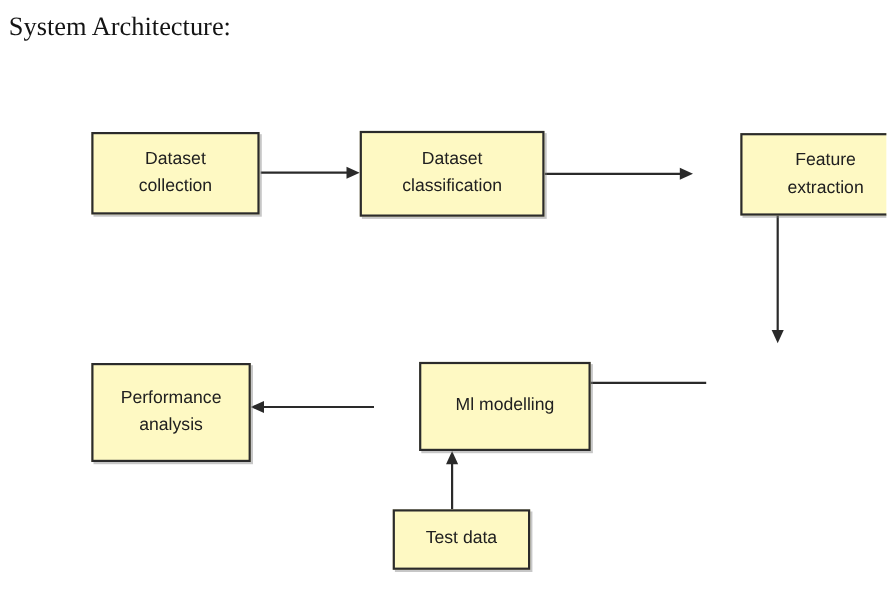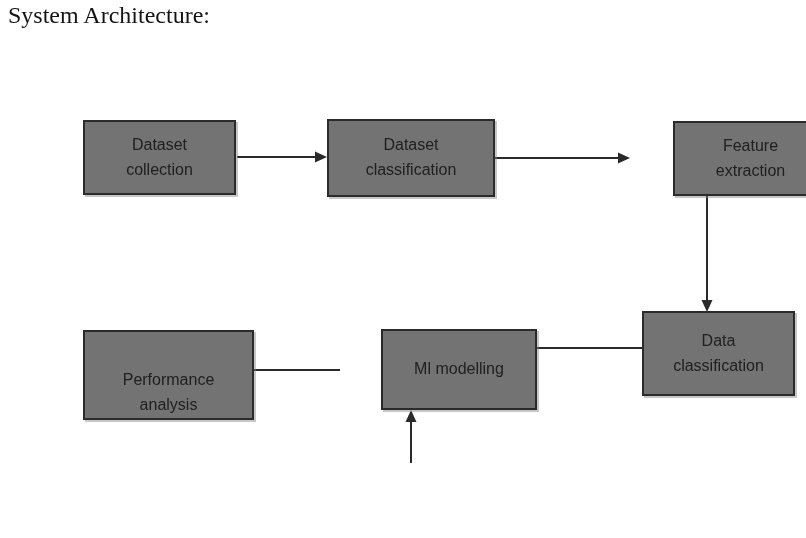--- a/index.html
+++ b/index.html
@@ -7,21 +7,21 @@
     position: relative;
     width: 806px;
     height: 538px;
     background: #ffffff;
     overflow: hidden;
     font-family: "Liberation Sans", sans-serif;
   }
   .diagram-title {
     position: absolute;
     left: 8px;
-    top: 2px;
+    top: 12px;
     margin: 0;
     font-family: "Liberation Serif", serif;
     font-weight: 400;
     font-size: 24px;
     color: #141414;
   }
   .arrows-layer {
     position: absolute;
     left: 0;
     top: 0;
@@ -32,38 +32,38 @@
     stroke: #2a2a2a;
     stroke-width: 2;
   }
   .arrows-layer polygon {
     fill: #2a2a2a;
     stroke: none;
   }
   .node {
     position: absolute;
     box-sizing: border-box;
-    background: #737373;
+    background: #fef9c3;
     border: 2px solid #2b2b2b;
     box-shadow: 2px 2px 0 rgba(130,130,130,0.45);
     display: flex;
     align-items: center;
     justify-content: center;
     text-align: center;
     font-size: 16px;
     line-height: 1.55;
     color: #202020;
   }
   .node .label { display: inline-block; max-width: 116px; }
   .node-dataset-collection    { left: 83px;  top: 120px; width: 153px; height: 75px; }
   .node-dataset-preprocessing { left: 327px; top: 119px; width: 168px; height: 78px; }
   .node-feature-extraction    { left: 630px; top: 121px; width: 155px; height: 75px; margin-left: 43px; }
   .node-data-classification   { left: 642px; top: 311px; width: 153px; height: 85px; }
   .node-ml-modelling          { left: 340px; top: 329px; width: 156px; height: 81px; margin-left: 41px; }
-  .node-performance-analysis  { left: 83px;  top: 330px; width: 171px; height: 90px; align-items: flex-end; }
+  .node-performance-analysis  { left: 83px;  top: 330px; width: 145px; height: 90px; }
   .node-test-data             { left: 357px; top: 463px; width: 125px; height: 55px; }
 </style>
 </head>
 <body>
 
 <div class="canvas">
 
   <h1 class="diagram-title">System Architecture:</h1>
 
   <svg class="arrows-layer" viewBox="0 0 806 538" xmlns="http://www.w3.org/2000/svg" aria-hidden="true">
@@ -98,26 +98,26 @@
   </div>
 
   <div class="node node-dataset-preprocessing">
     <span class="label">Dataset classification</span>
   </div>
 
   <div class="node node-feature-extraction">
     <span class="label">Feature extraction</span>
   </div>
 
-  <div class="node node-data-classification">
-    <span class="label">Data classification</span>
-  </div>
 
   <div class="node node-ml-modelling">
     <span class="label">Ml modelling</span>
   </div>
 
   <div class="node node-performance-analysis">
     <span class="label">Performance analysis</span>
   </div>
 
+  <div class="node node-test-data">
+    <span class="label">Test data</span>
+  </div>
 
 </div>
 
 </body></html>

